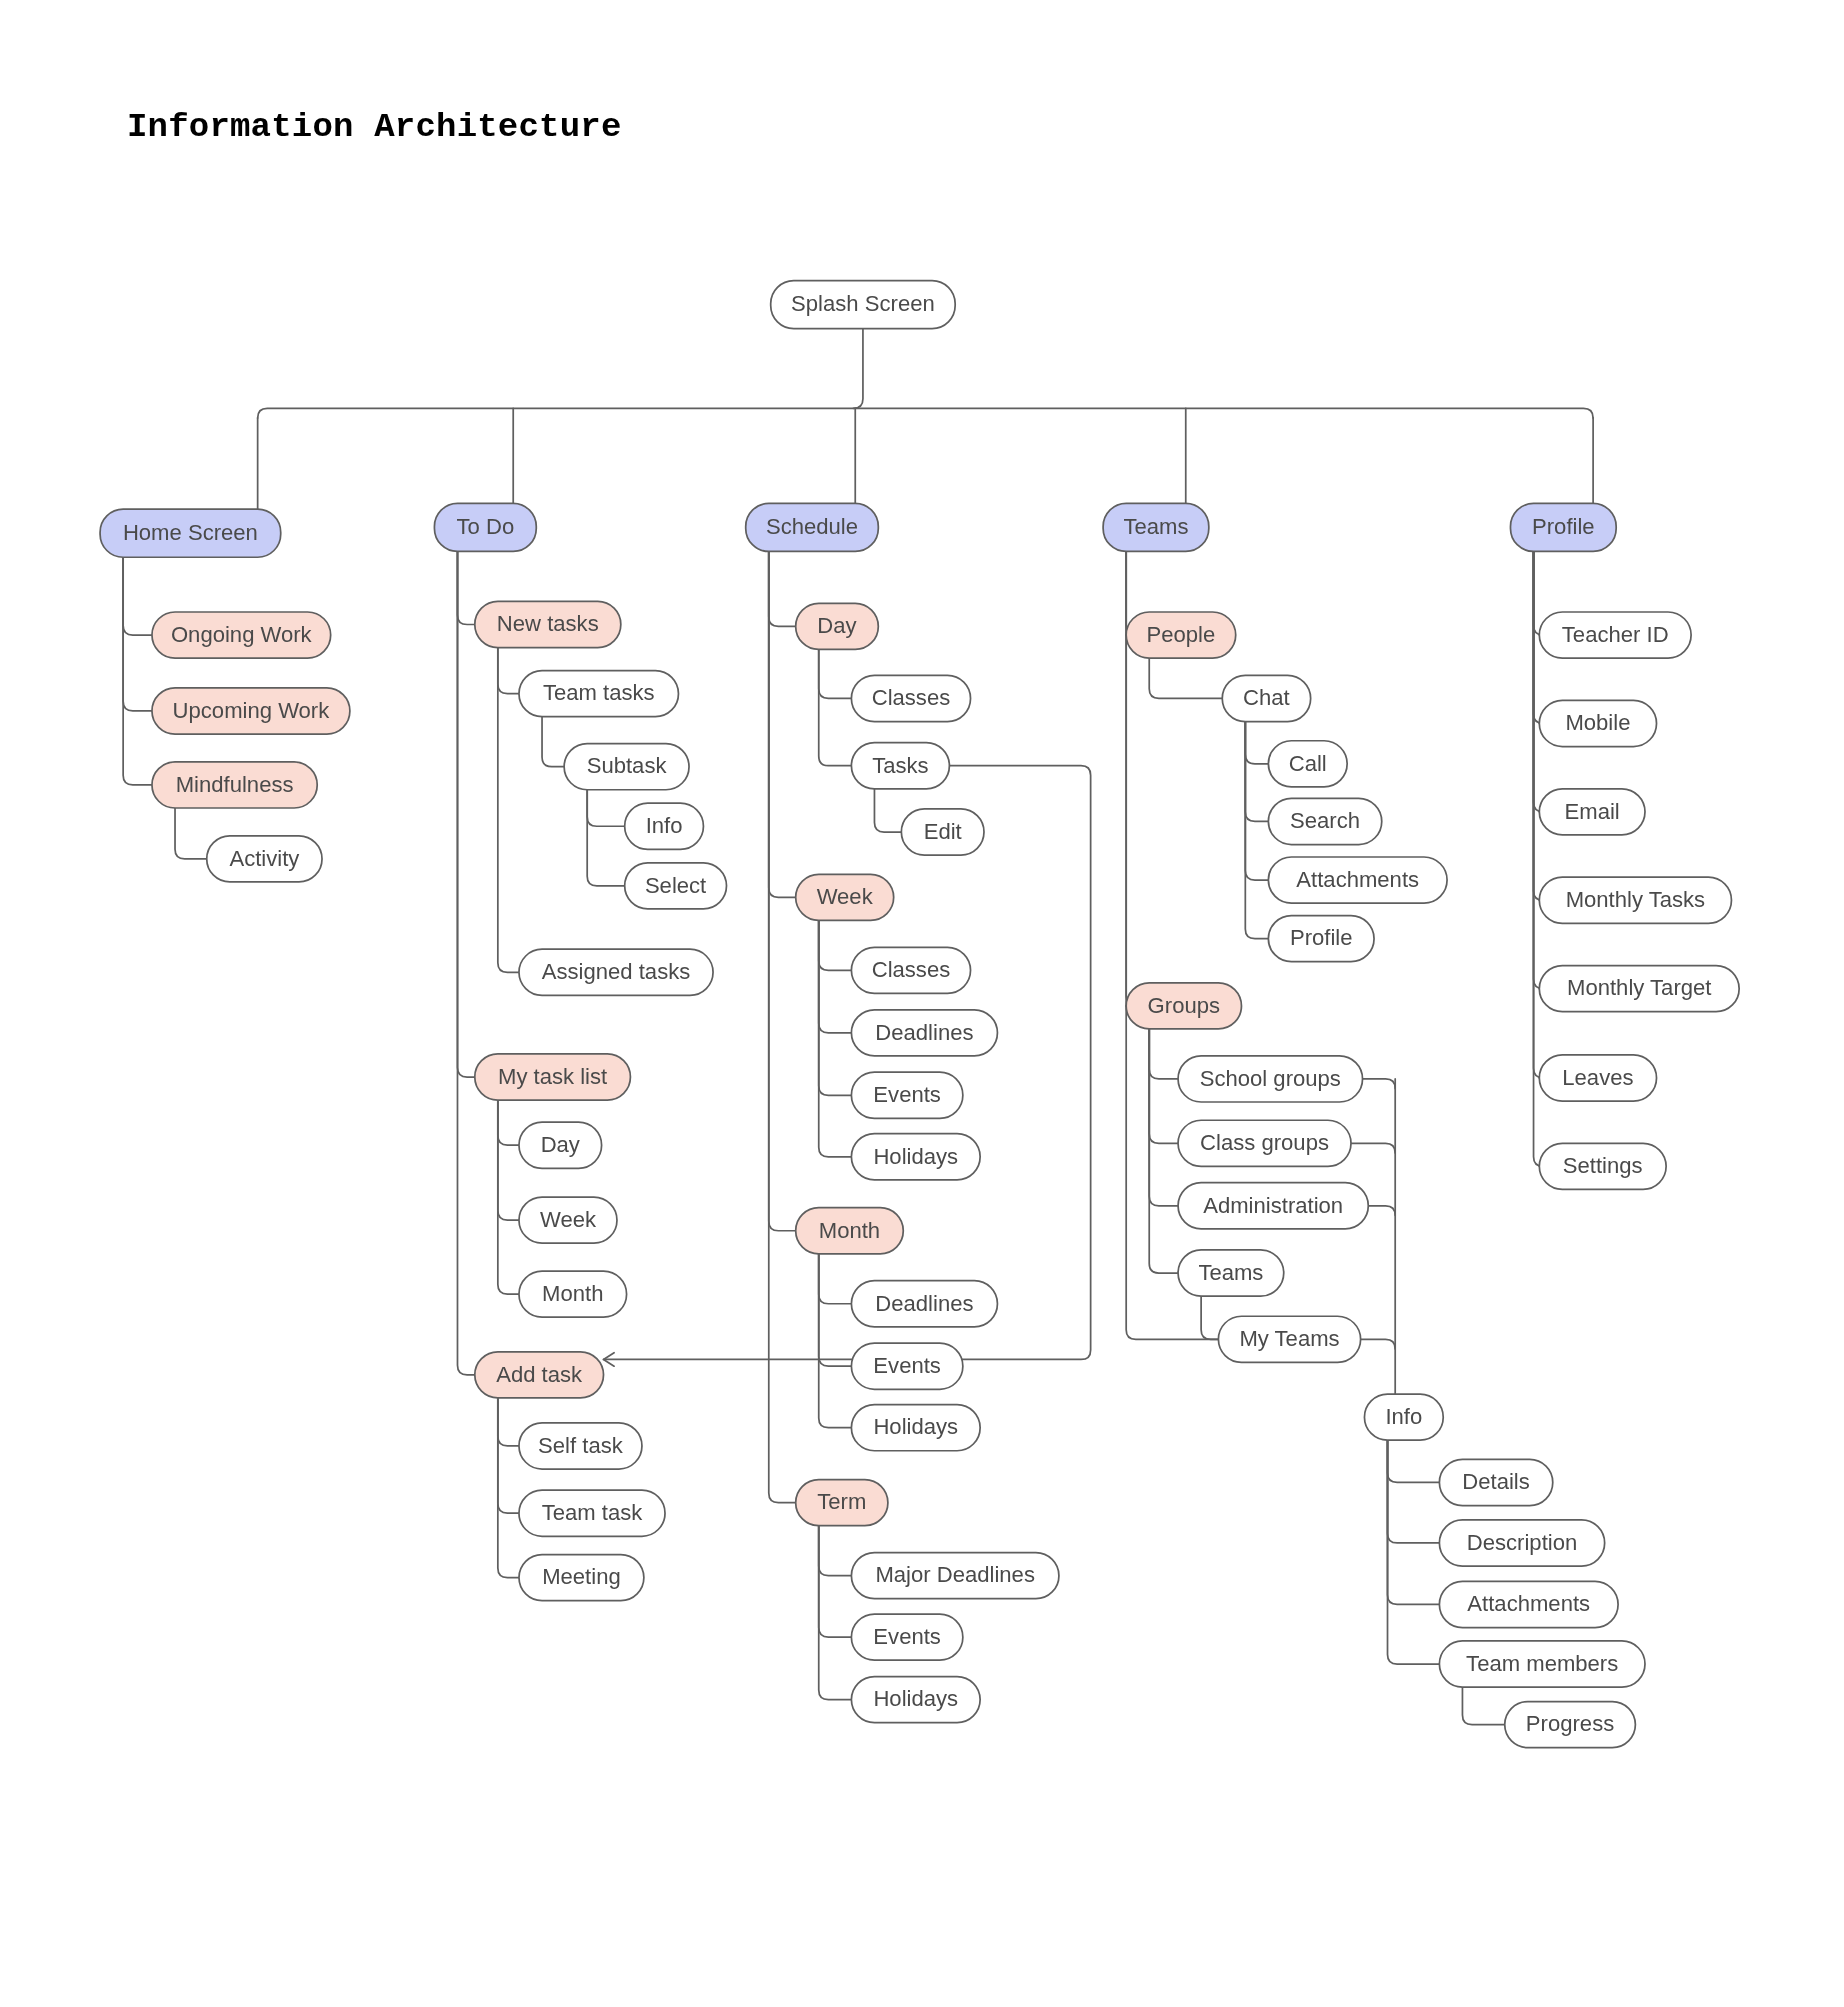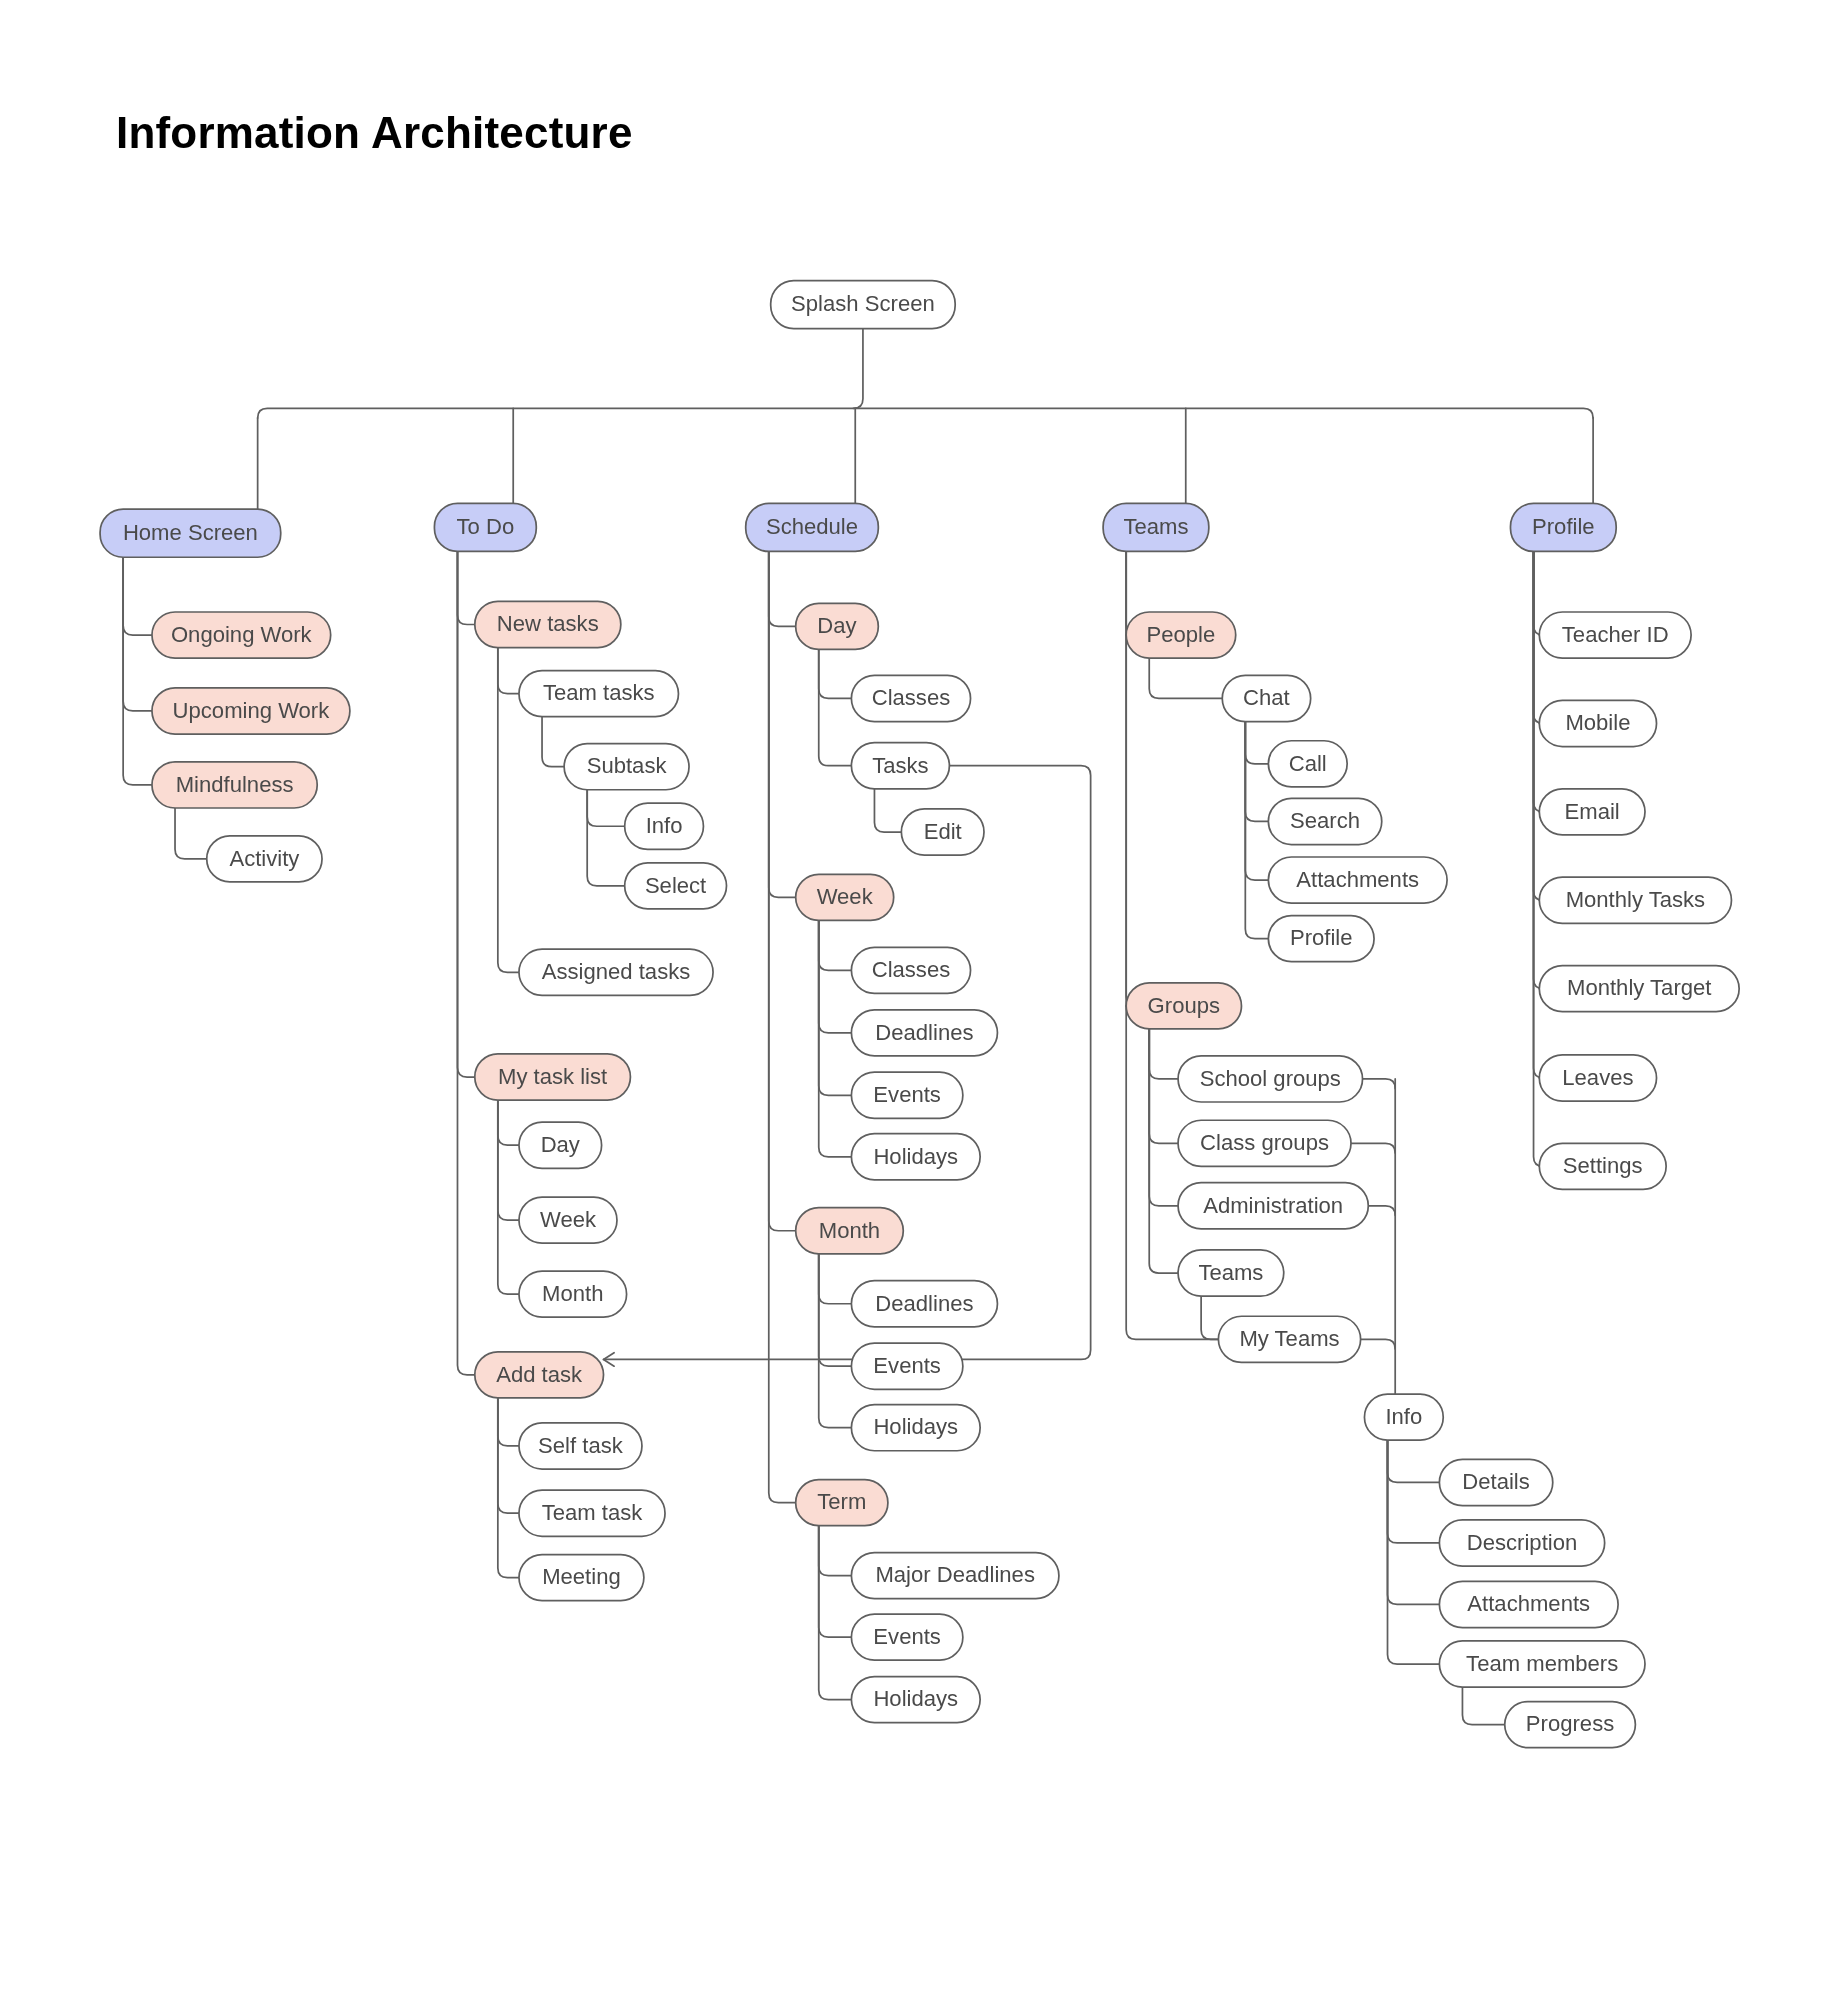--- a/index.html
+++ b/index.html
@@ -8,25 +8,25 @@
     background: #ffffff;
   }
   body {
     width: 1845px; height: 2008px;
     font-family: "Liberation Sans", sans-serif;
     position: relative;
     overflow: hidden;
   }
   #page-title {
     position: absolute;
-    left: 116px;
+    left: 127px;
     top: 108px;
-    font-family: Liberation Sans, sans-serif;
+    font-family: Liberation Mono, monospace;
     font-weight: bold;
-    font-size: 44px;
+    font-size: 34px;
     color: #000000;
     letter-spacing: 0.2px;
     white-space: nowrap;
   }
   #diagram {
     position: absolute;
     left: 0; top: 0;
     width: 1845px; height: 2008px;
   }
   .link {

